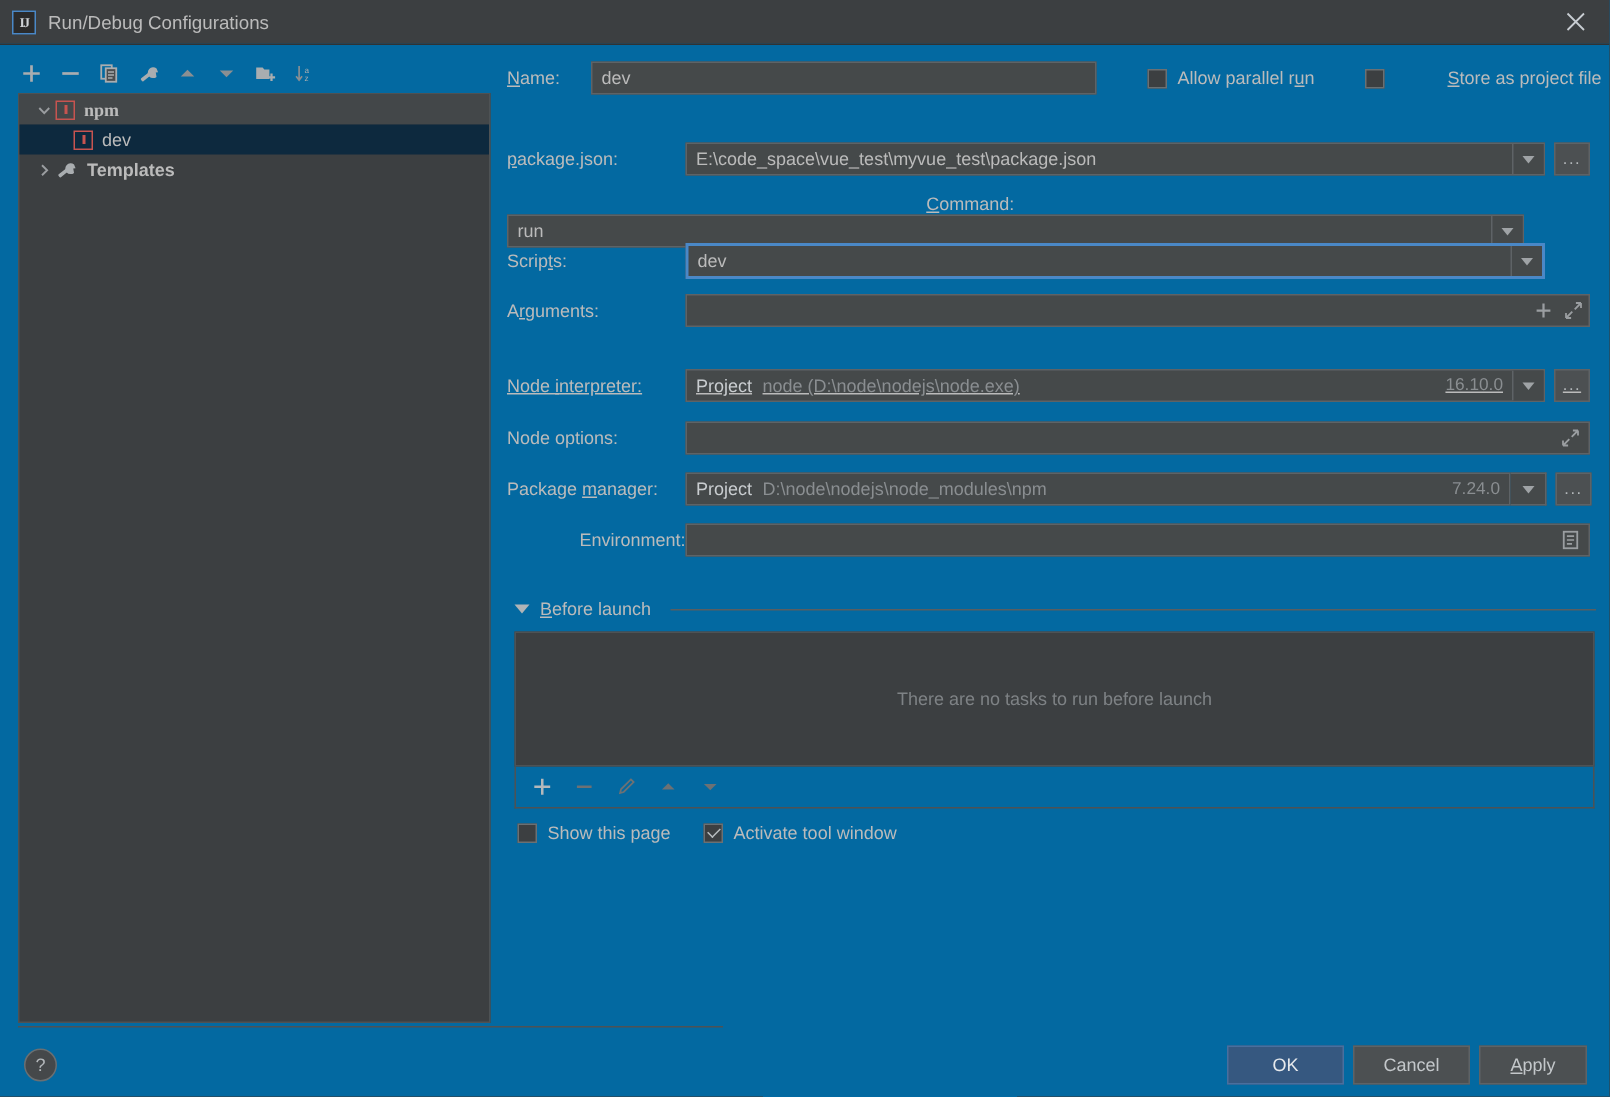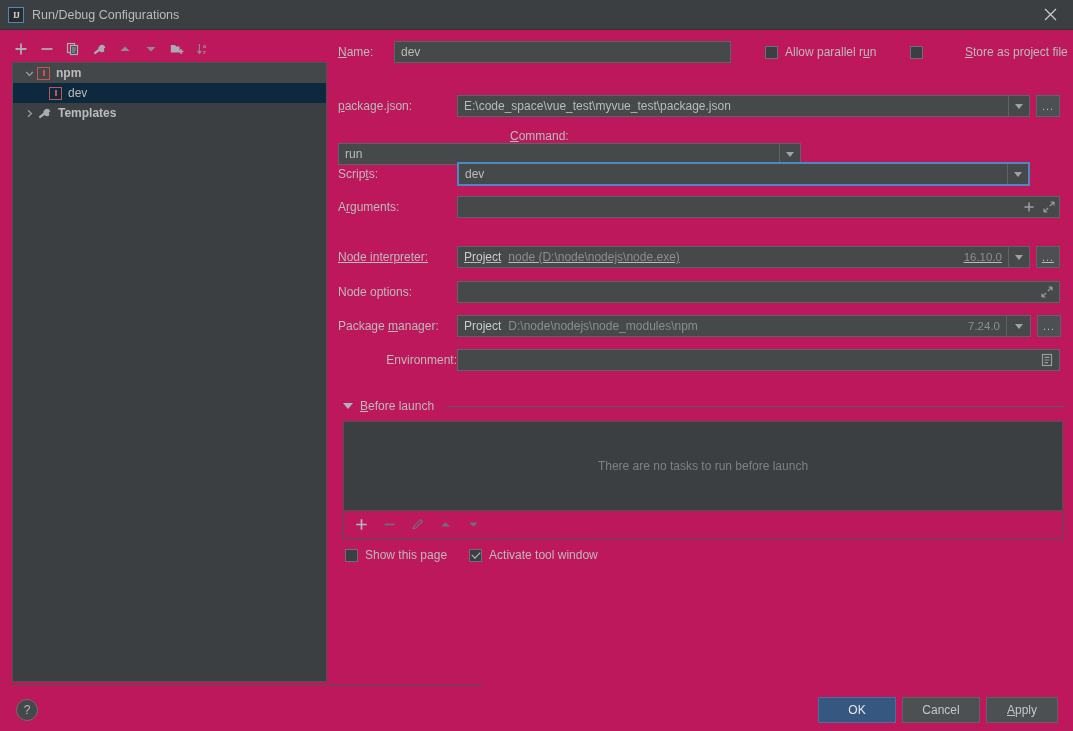--- a/index.html
+++ b/index.html
@@ -4,21 +4,21 @@
 <style>
   * { box-sizing: border-box; margin: 0; padding: 0; }
   html, body {
     width: 1073px; height: 731px;
     background: #3c3f41;
     font-family: "Liberation Sans", sans-serif;
     font-size: 12px;
     color: #bbbbbb;
     overflow: hidden;
   }
-  .dialog { position: relative; width: 1073px; height: 731px; background: #be185d; }
+  .dialog { position: relative; width: 1073px; height: 731px; background: #0369a1; }
 
   
   .titlebar {
     position: absolute; left: 0; top: 0; width: 1073px; height: 29px;
     background: #3c3f41; display: flex; align-items: center;
   }
   .title-logo {
     width: 16px; height: 16px; margin-left: 8px; margin-right: 8px;
     border: 1px solid #4a88c7; background: #2b2b2b;
     display: flex; align-items: center; justify-content: center;
@@ -46,21 +46,21 @@
   .tb-btn svg { display: block; }
 
   .tree-panel {
     position: absolute; left: 12px; top: 62px; width: 315px; height: 620px;
     background: #3c3f41; border: 1px solid #4e5254;
   }
   .tree-row {
     display: flex; align-items: center; height: 20px; padding-left: 8px;
     font-size: 12px; color: #bbbbbb; white-space: nowrap;
   }
-  .tree-row.group { background: #434749; font-weight: bold; }
+  .tree-row.group { background: #434749; font-weight: bold; font-family: Liberation Serif, serif; }
   .tree-row.selected { background: #0d293e; }
   .twisty {
     width: 16px; height: 20px; display: flex; align-items: center; justify-content: center;
     color: #9a9da0; font-size: 9px;
   }
   .npm-icon {
     width: 13px; height: 13px; margin-right: 6px; border: 1.6px solid #c75450;
     display: flex; align-items: center; justify-content: center; flex: none;
   }
   .npm-icon i {
@@ -299,21 +299,21 @@
           <span class="caret"></span>
         </span>
     </div>
     <div class="browse-btn" style="margin-left:6px;">
       <span>...</span>
     </div>
   </div>
 
   <div class="row" style="left:338px; top:129px;flex-direction:column;">
     <div class="lbl" style="width:119px;"><u>C</u>ommand:</div>
-    <div class="field" style="width:463px; padding-right:0;">
+    <div class="field" style="width:678px; padding-right:0;">
       <span style="flex:1;">run</span>
       <span class="combo-arrow">
           <span class="caret"></span>
         </span>
     </div>
   </div>
 
   <div class="row" style="left:338px; top:162px;">
     <div class="lbl" style="width:119px;">Scrip<u>t</u>s:</div>
     <div class="field focused" style="width:573px; height:24px; padding-right:0;">

